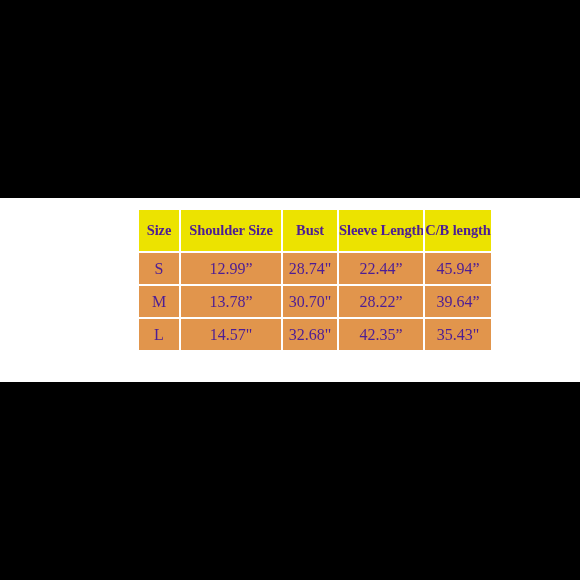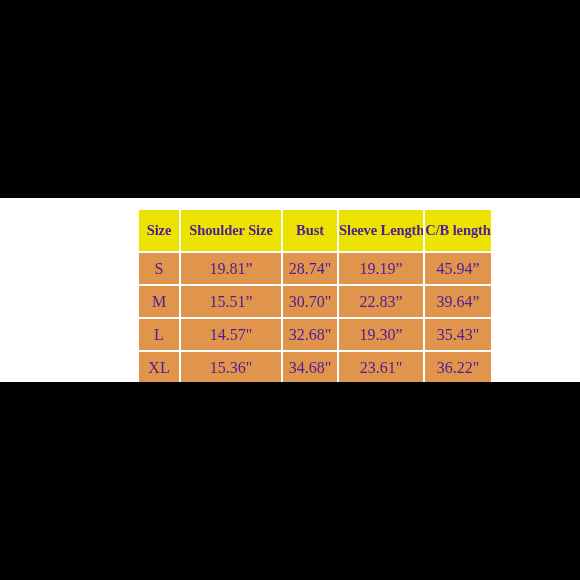--- a/index.html
+++ b/index.html
@@ -115,45 +115,38 @@
           <th>Shoulder Size</th>
           <th>Bust</th>
           <th>Sleeve Length</th>
           <th>C/B length</th>
         </tr>
       </thead>
 
       <tbody>
         <tr>
           <td class="cell-size">S</td>
-          <td>19.81”</td>
+          <td>12.99”</td>
           <td>28.74"</td>
-          <td>19.19”</td>
+          <td>22.44”</td>
           <td>45.94”</td>
         </tr>
         <tr>
           <td class="cell-size">M</td>
-          <td>15.51”</td>
+          <td>13.78”</td>
           <td>30.70"</td>
-          <td>22.83”</td>
+          <td>28.22”</td>
           <td>39.64”</td>
         </tr>
         <tr>
           <td class="cell-size">L</td>
           <td>14.57"</td>
           <td>32.68"</td>
-          <td>19.30”</td>
+          <td>42.35”</td>
           <td>35.43"</td>
-        </tr>
-        <tr>
-          <td class="cell-size">XL</td>
-          <td>15.36"</td>
-          <td>34.68"</td>
-          <td>23.61"</td>
-          <td>36.22"</td>
         </tr>
       </tbody>
     </table>
 
   </div>
 
   <div class="letterbox bottom"></div>
 
 </div>
 

